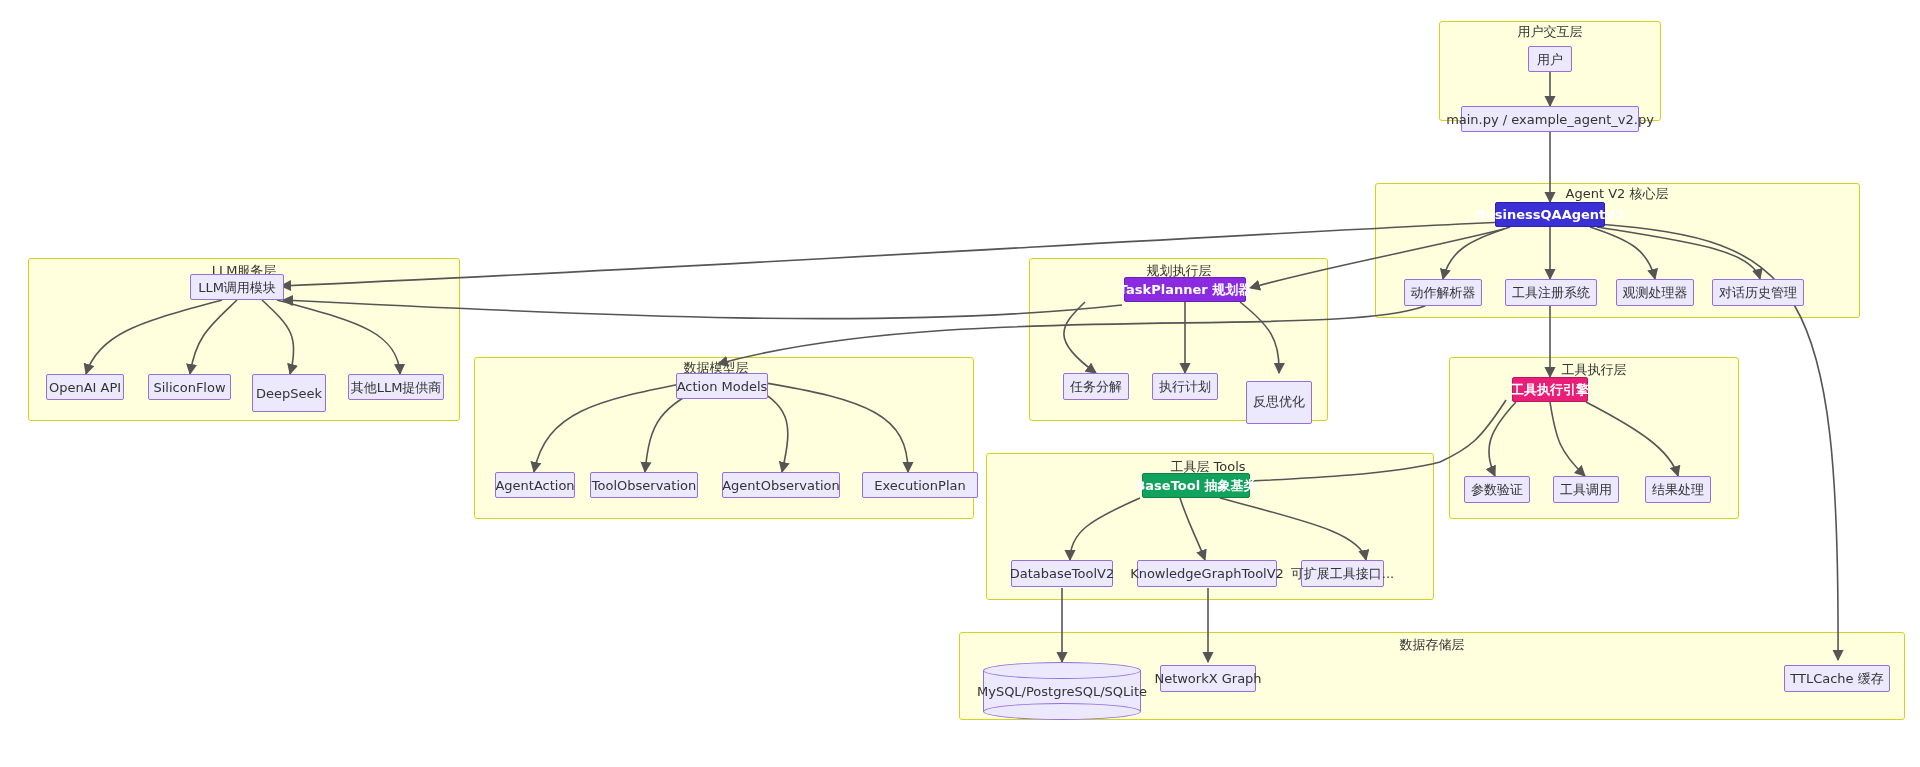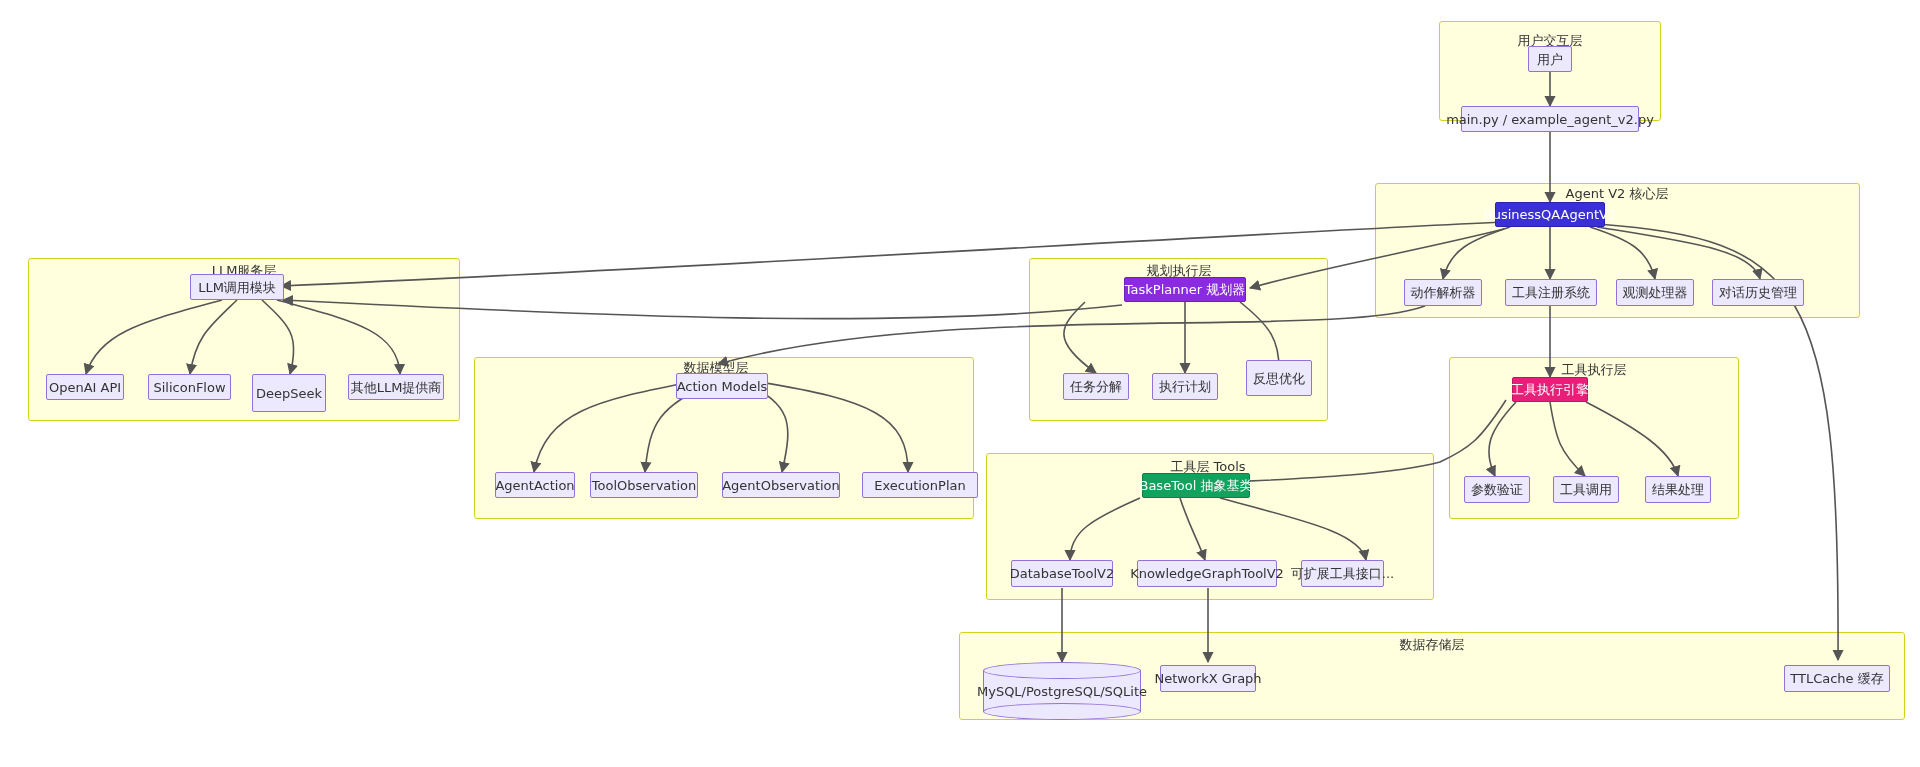--- a/index.html
+++ b/index.html
@@ -31,21 +31,21 @@
     background:#ECE8FD;
     border:1px solid #9370DB;
     border-radius:2px;
     color:#333333;
     font-size:13px;
     display:flex;align-items:center;justify-content:center;
     white-space:nowrap;
     line-height:1;
     padding:0 9px;
   }
-  .node.accent{color:#ffffff;font-weight:normal;border-width:1px;}
+  .node.accent{color:#ffffff;font-weight:bold;border-width:1px;}
   .node.blue{background:#3a30d6;border-color:#2a22ad;}
   .node.purple{background:#8a2be2;border-color:#6c1fb3;}
   .node.pink{background:#e91e78;border-color:#bb175f;}
   .node.green{background:#11a35e;border-color:#0d8049;}
 
   .cyl{
     position:absolute;
     box-sizing:border-box;
   }
   .cyl .cyl-body{
@@ -64,21 +64,21 @@
     display:flex;align-items:center;justify-content:center;
     font-size:13px;color:#333;white-space:nowrap;
   }
 </style>
 </head>
 <body>
 
 <div id="stage">
 
   <div class="cluster" style="left:1439px;top:21px;width:222px;height:100px;"></div>
-  <div class="cluster-title" style="left:1550px;top:24px;margin-top:9px;">用户交互层</div>
+  <div class="cluster-title" style="left:1550px;top:24px;">用户交互层</div>
 
   <div class="cluster" style="left:1375px;top:183px;width:485px;height:135px;"></div>
   <div class="cluster-title" style="left:1617px;top:186px;">Agent V2 核心层</div>
 
   <div class="cluster" style="left:28px;top:258px;width:432px;height:163px;"></div>
   <div class="cluster-title" style="left:244px;top:263px;">LLM服务层</div>
 
   <div class="cluster" style="left:1029px;top:258px;width:299px;height:163px;"></div>
   <div class="cluster-title" style="left:1179px;top:263px;">规划执行层</div>
 
@@ -163,21 +163,21 @@
 
   <div class="node" style="left:190px;top:274px;width:94px;height:26px;">LLM调用模块</div>
   <div class="node" style="left:46px;top:374px;width:78px;height:26px;">OpenAI API</div>
   <div class="node" style="left:148px;top:374px;width:83px;height:26px;">SiliconFlow</div>
   <div class="node" style="left:252px;top:374px;width:74px;height:38px;">DeepSeek</div>
   <div class="node" style="left:348px;top:374px;width:96px;height:26px;">其他LLM提供商</div>
 
   <div class="node accent purple" style="left:1124px;top:277px;width:122px;height:25px;">TaskPlanner 规划器</div>
   <div class="node" style="left:1063px;top:373px;width:66px;height:27px;">任务分解</div>
   <div class="node" style="left:1152px;top:373px;width:66px;height:27px;">执行计划</div>
-  <div class="node" style="left:1246px;top:360px;width:66px;height:36px;">反思优化</div>
+  <div class="node" style="left:1246px;top:381px;width:66px;height:43px;font-family:Liberation Mono, monospace;">反思优化</div>
 
   <div class="node" style="left:676px;top:373px;width:92px;height:26px;">Action Models</div>
   <div class="node" style="left:495px;top:472px;width:80px;height:26px;">AgentAction</div>
   <div class="node" style="left:590px;top:472px;width:108px;height:26px;">ToolObservation</div>
   <div class="node" style="left:722px;top:472px;width:118px;height:26px;">AgentObservation</div>
   <div class="node" style="left:862px;top:472px;width:116px;height:26px;">ExecutionPlan</div>
 
   <div class="node accent pink" style="left:1512px;top:377px;width:76px;height:25px;">工具执行引擎</div>
   <div class="node" style="left:1464px;top:476px;width:66px;height:27px;">参数验证</div>
   <div class="node" style="left:1553px;top:476px;width:66px;height:27px;">工具调用</div>

